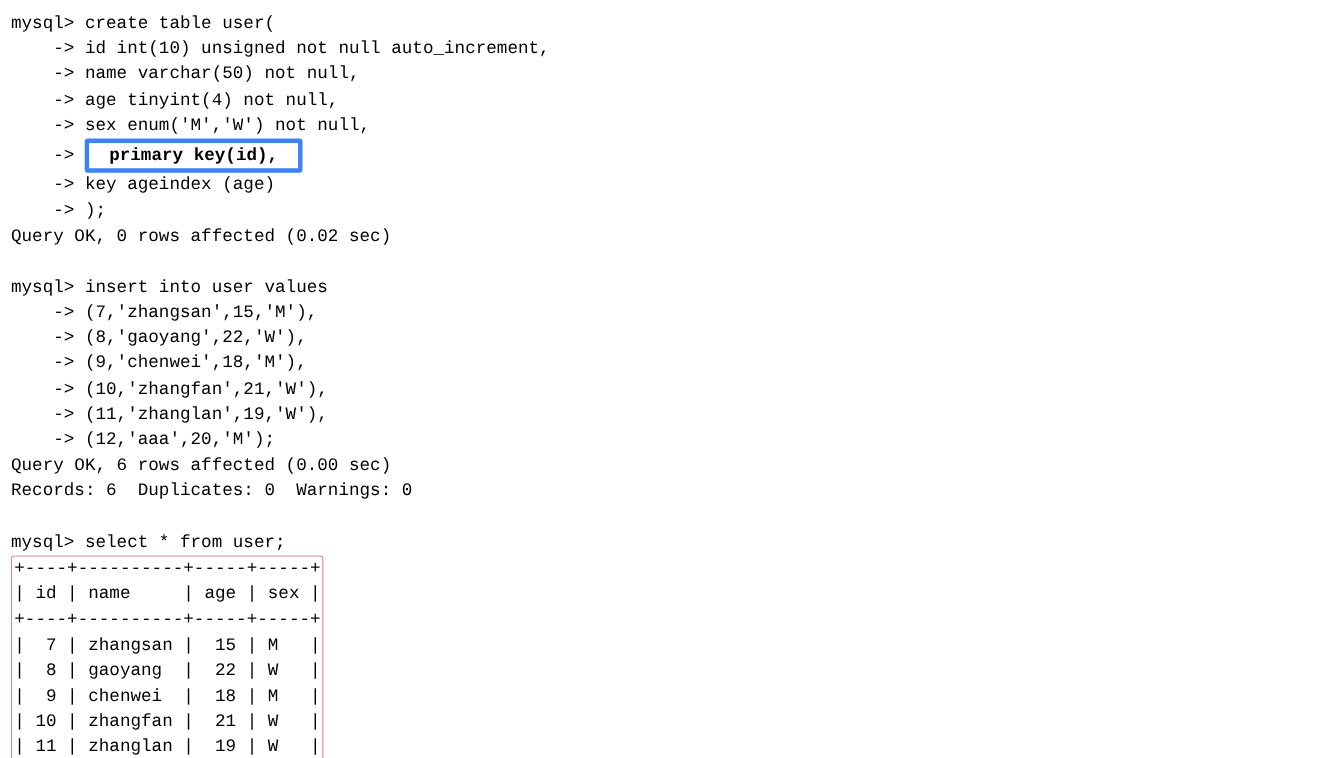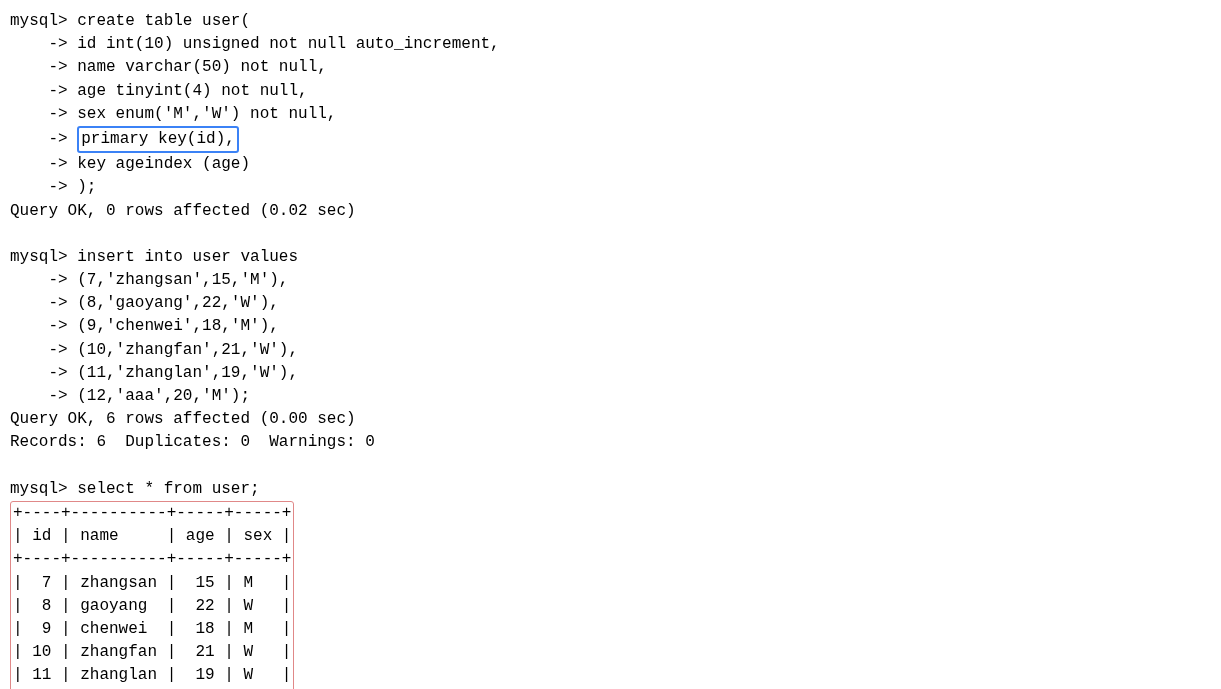--- a/index.html
+++ b/index.html
@@ -7,24 +7,25 @@
       padding: 10px;
       font-family: "Courier New", Courier, monospace;
       font-size: 16px;
       line-height: 1.45;
       background: #ffffff;
       color: #000000;
       white-space: pre;
     }
     .line { display: block; }
     .highlight-box-inline {
-      border: 2px solid #3b82f6;
+      border: 4px solid #3b82f6;
       border-radius: 3px;
-      padding: 0 2px;
+      padding: 0 18px;
       display: inline-block;
+      font-weight: bold;
     }
     .table-container {
       border: 1px solid #e08888;
       border-radius: 3px;
       display: inline-block;
       padding: 0 2px;
     }
   </style>
 </head>
 <body><span class="line">mysql&gt; create table user(</span><span class="line">    -&gt; id int(10) unsigned not null auto_increment,</span><span class="line">    -&gt; name varchar(50) not null,</span><span class="line">    -&gt; age tinyint(4) not null,</span><span class="line">    -&gt; sex enum('M','W') not null,</span><span class="line"><span>    -&gt; </span><span class="highlight-box-inline">primary key(id),</span></span><span class="line">    -&gt; key ageindex (age)</span><span class="line">    -&gt; );</span><span class="line">Query OK, 0 rows affected (0.02 sec)</span><span class="line"> </span><span class="line">mysql&gt; insert into user values</span><span class="line">    -&gt; (7,'zhangsan',15,'M'),</span><span class="line">    -&gt; (8,'gaoyang',22,'W'),</span><span class="line">    -&gt; (9,'chenwei',18,'M'),</span><span class="line">    -&gt; (10,'zhangfan',21,'W'),</span><span class="line">    -&gt; (11,'zhanglan',19,'W'),</span><span class="line">    -&gt; (12,'aaa',20,'M');</span><span class="line">Query OK, 6 rows affected (0.00 sec)</span><span class="line">Records: 6  Duplicates: 0  Warnings: 0</span><span class="line"> </span><span class="line">mysql&gt; select * from user;</span><div class="table-container"><span class="line">+----+----------+-----+-----+</span><span class="line">| id | name     | age | sex |</span><span class="line">+----+----------+-----+-----+</span><span class="line">|  7 | zhangsan |  15 | M   |</span><span class="line">|  8 | gaoyang  |  22 | W   |</span><span class="line">|  9 | chenwei  |  18 | M   |</span><span class="line">| 10 | zhangfan |  21 | W   |</span><span class="line">| 11 | zhanglan |  19 | W   |</span><span class="line">| 12 | aaa      |  20 | M   |</span></div>

